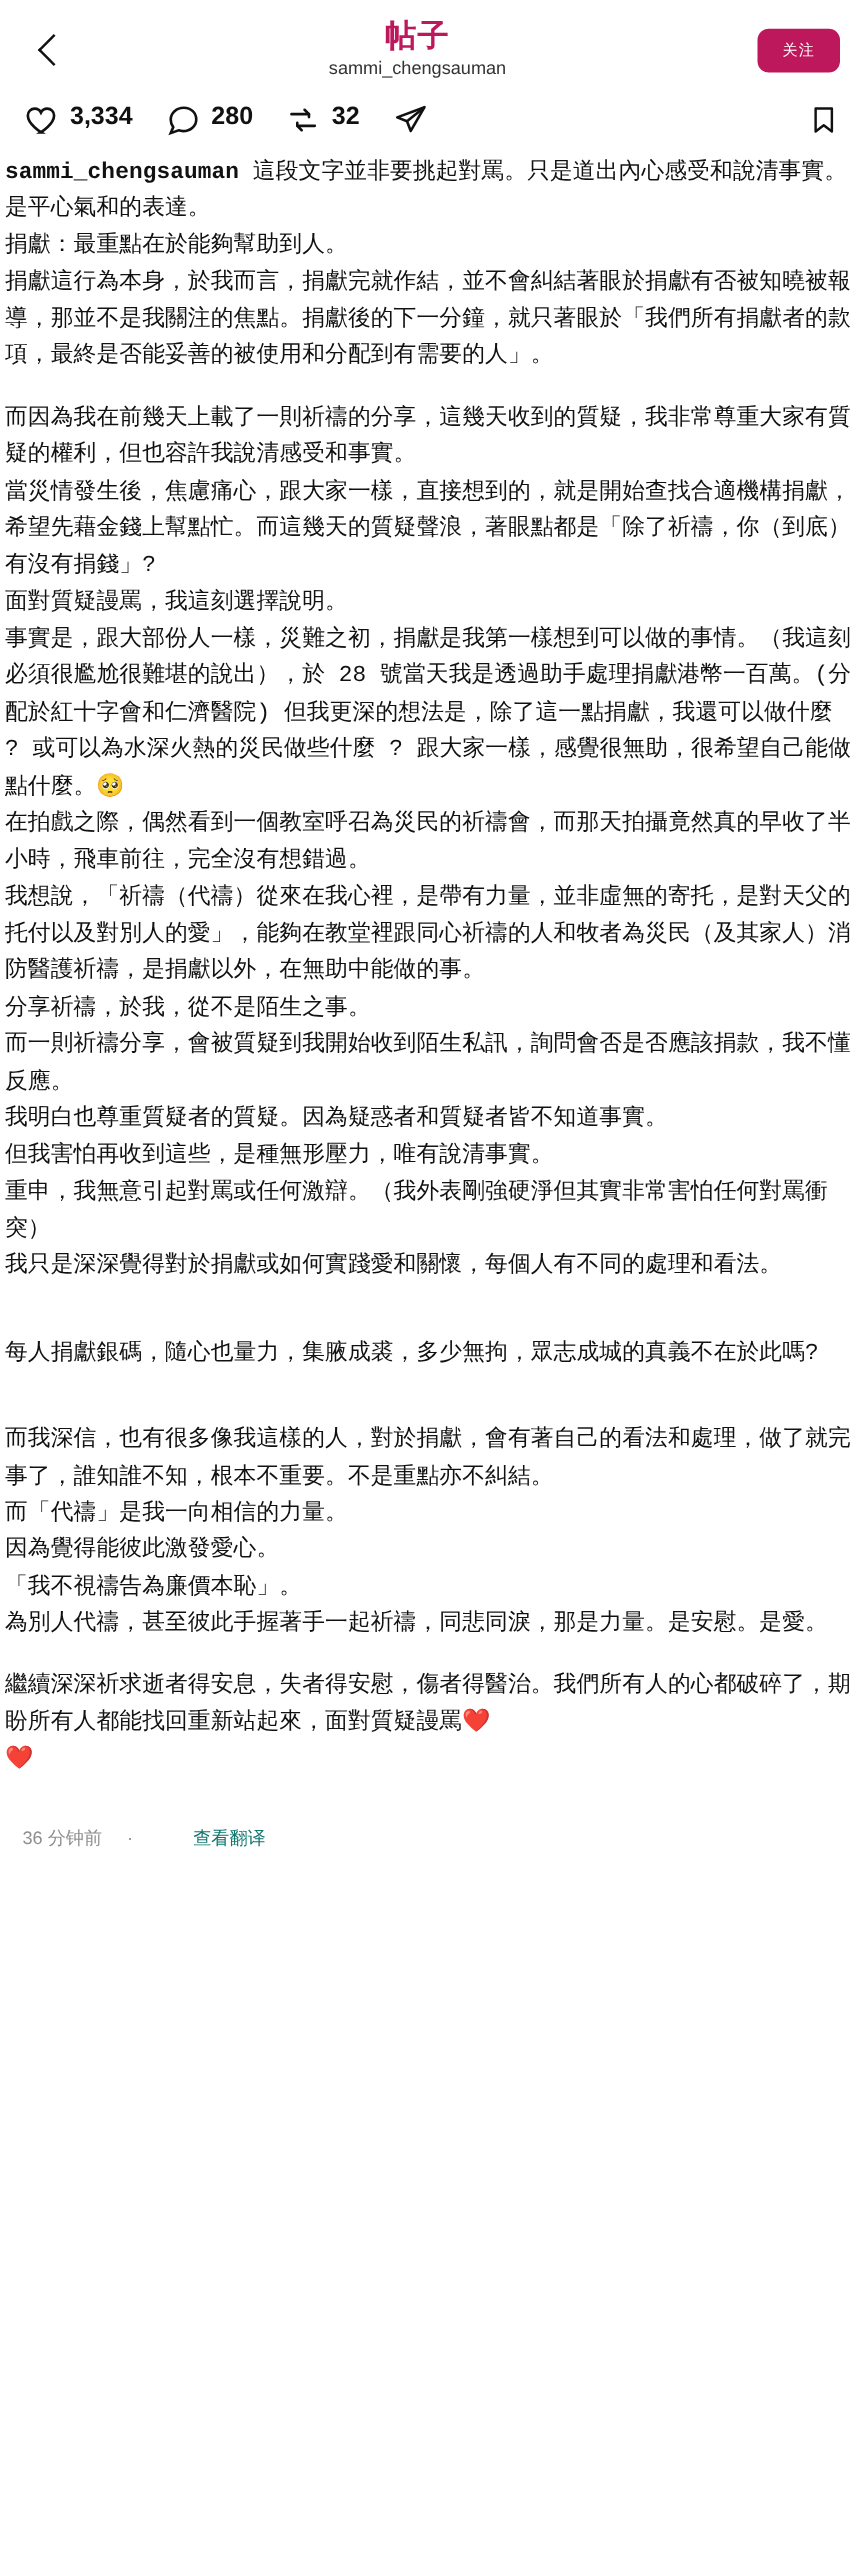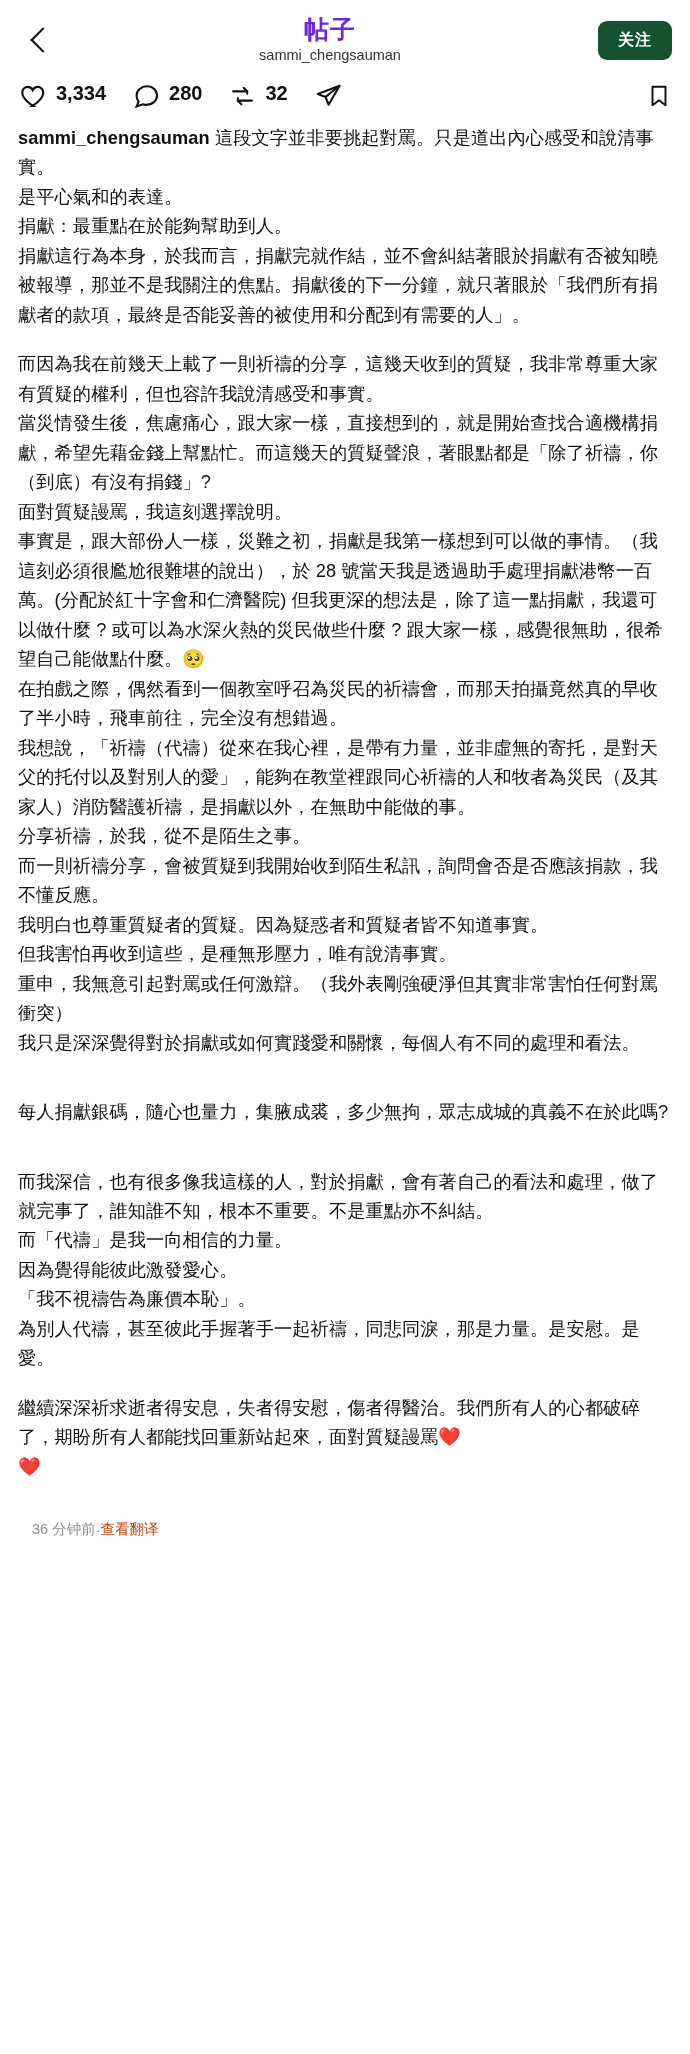--- a/index.html
+++ b/index.html
@@ -50,33 +50,33 @@
   .header-center {
     flex: 1 1 auto;
     text-align: center;
     line-height: 1.15;
     padding-bottom: 2px;
   }
   .header-title {
     font-size: 25px;
     font-weight: bold;
     letter-spacing: 1px;
-    color: #6d28d9;
+    color: #be185d;
   }
   .header-sub {
     font-size: 14.5px;
     color: #333;
     margin-top: 3px;
   }
   .follow-btn {
     flex: 0 0 auto;
-    background: #14532d;
+    background: #be185d;
     color: #fff;
-    font-size: 16px;
-    font-weight: bold;
+    font-size: 12px;
+    font-weight: normal;
     border: none;
     border-radius: 9px;
     padding: 9px 20px;
     cursor: pointer;
     letter-spacing: 1px;
     font-family: inherit;
   }
 
   
   .actions {
@@ -95,54 +95,56 @@
   .action-count {
     font-size: 20px;
     font-weight: bold;
     color: #111;
   }
   .spacer { flex: 1 1 auto; }
   .icon-svg { display: block; }
 
   
   .caption {
-    padding: 0 18px;
+    padding: 0 4px;
     box-sizing: border-box;
     font-size: 18.2px;
     line-height: 1.62;
     color: #111;
     letter-spacing: 0.1px;
     word-break: break-word;
+    font-family: Liberation Mono, monospace;
   }
   .username {
     font-weight: bold;
     color: #111;
     cursor: pointer;
   }
   .para {
     margin: 0;
     white-space: pre-wrap;
   }
   .gap {
     height: 20px;
   }
 
   
   .footer {
-    padding: 18px 18px 16px 32px;
-    display: flex;
-    align-items: center;
-    gap: 0;
+    padding: 18px 18px 16px 18px;
+    display: flex;
+    align-items: center;
+    gap: 20px;
     font-size: 14.5px;
     color: #8e8e8e;
   }
   .dot-sep { color: #8e8e8e; }
   .translate-link {
-    color: #c2410c;
-    cursor: pointer;
+    color: #0f766e;
+    cursor: pointer;
+    margin-left: 28px;
   }
 </style>
 </head>
 <body>
 
 <div class="phone">
 
   <div class="header">
     <div class="back-btn">
       <span class="back-chevron"></span>

